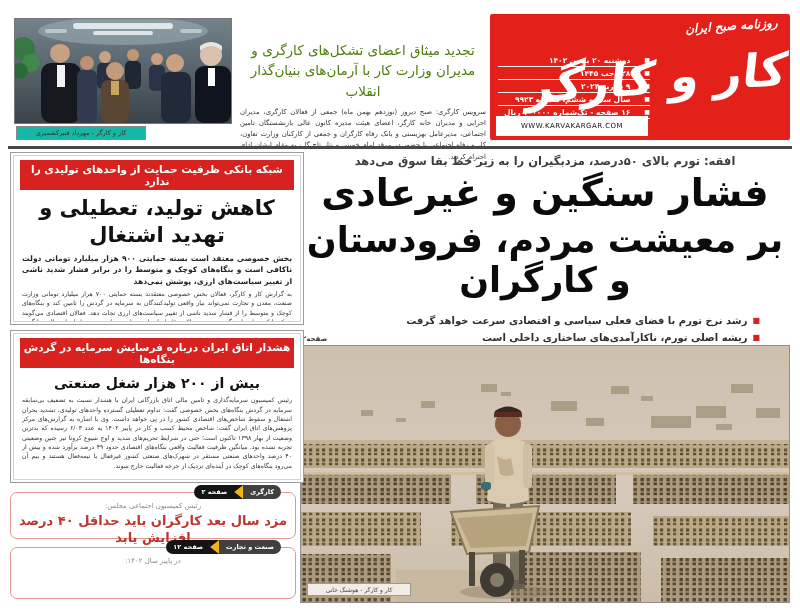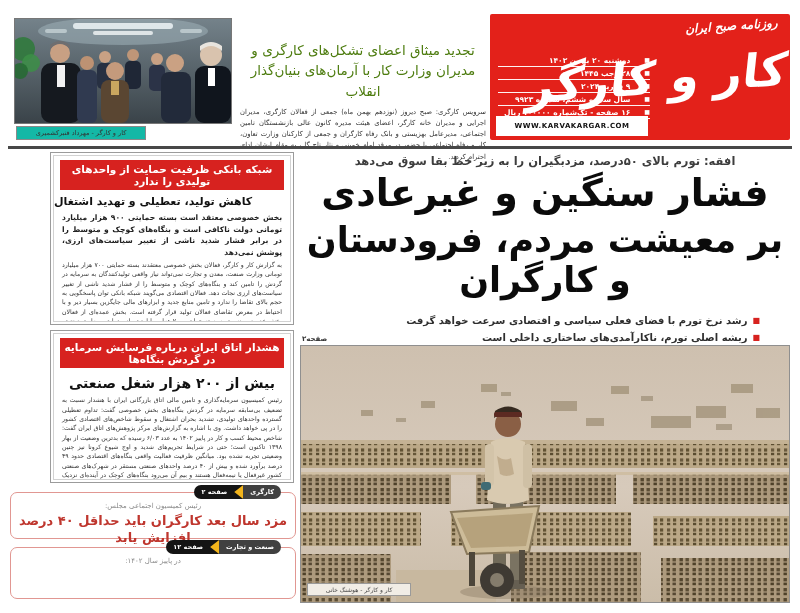--- a/index.html
+++ b/index.html
@@ -13,21 +13,21 @@
   .tagline{position:absolute;top:5px;right:12px;font-size:12px;font-style:italic;font-weight:bold;
            transform:rotate(-4deg);white-space:nowrap;}
   .paper-title{position:absolute;top:26px;right:4px;left:90px;text-align:center;font-size:46px;
                font-weight:bold;letter-spacing:-2px;transform:skewX(-10deg) rotate(-4deg);
                white-space:nowrap;line-height:1.6;}
   .mh-info{position:absolute;top:40px;left:8px;width:152px;}
   .mh-line{display:flex;flex-direction:row;align-items:center;gap:14px;border-bottom:1px solid rgba(255,255,255,.95);
            font-size:7.5px;font-weight:bold;padding:1.5px 0;white-space:nowrap;overflow:hidden;}
   .mh-sq{font-size:6px;line-height:1;}
   .mh-web{position:absolute;bottom:4px;left:6px;width:152px;height:20px;background:#fff;color:#111;
-          font-size:7px;font-weight:bold;display:flex;align-items:center;justify-content:center;
+          font-size:7px;font-weight:normal;display:flex;align-items:center;justify-content:center;
           letter-spacing:.5px;direction:ltr;margin-top:28px;}
 
   
   .top-story{position:absolute;top:40px;left:240px;width:246px;}
   .ts-head{font-size:13.5px;font-weight:normal;text-align:center;line-height:1.5;color:#4d7c0f;}
   .ts-body{margin-top:6px;font-size:6.8px;line-height:1.65;text-align:justify;color:#333;}
   .ts-page{font-size:7.5px;font-weight:bold;color:#222;text-align:left;margin-top:1px;}
 
   
   .photo1{position:absolute;top:18px;right:568px;width:218px;height:106px;border:1px solid #777;
@@ -52,25 +52,25 @@
   .lead-page{position:absolute;top:183px;left:2px;font-size:7px;color:#333;font-weight:bold;}
 
   
   .photo2{position:absolute;top:345px;right:10px;width:490px;height:258px;border:1px solid #8f8f8f;
           overflow:hidden;background:#d2c5b4;}
   .ph2-cap{position:absolute;left:6px;bottom:6px;width:104px;height:13px;background:#f1ede6;
            border:1px solid #9a9a9a;font-size:6px;color:#444;display:flex;align-items:center;
            justify-content:center;white-space:nowrap;}
 
   
-  .nbox{position:absolute;left:10px;width:244px;border:1px solid #9b9b9b;background:#fff;margin-left:40px;}
+  .nbox{position:absolute;left:10px;width:294px;border:1px solid #9b9b9b;background:#fff;}
   .nbox .inner{border:1px solid #d2d2d2;margin:2px;height:calc(100% - 4px);position:relative;overflow:hidden;}
   .nstrip{margin:4px 6px 0 6px;background:#d7221f;color:#fff;font-size:10.5px;font-weight:bold;
           text-align:center;padding:2.5px 2px;line-height:1.2;}
-  .nhead{font-size:11px;font-weight:bold;color:#111;text-align:left;margin-top:5px;line-height:1.3;}
+  .nhead{font-size:21px;font-weight:bold;color:#111;text-align:center;margin-top:5px;line-height:1.3;}
   .nhead2{font-size:14px;font-weight:bold;color:#111;text-align:center;margin-top:5px;line-height:1.45;}
   .nlead{font-size:7.6px;font-weight:bold;color:#222;text-align:justify;line-height:1.5;
          padding:3px 8px 0 8px;}
   .nbody{font-size:6.2px;color:#333;text-align:justify;line-height:1.5;padding:2px 8px 0 8px;}
 
   
   .rbox{position:absolute;left:10px;width:286px;border:1.5px solid #e19792;border-radius:7px;
         background:#fff;}
   .rb-kicker{font-size:7px;color:#8a8a8a;text-align:center;margin-top:9px;}
   .rb-head{font-size:13px;font-weight:bold;color:#bf362e;text-align:center;margin-top:3px;line-height:1.3;}

